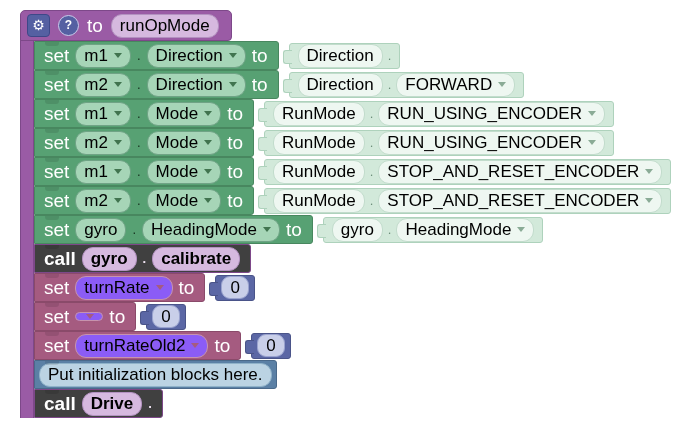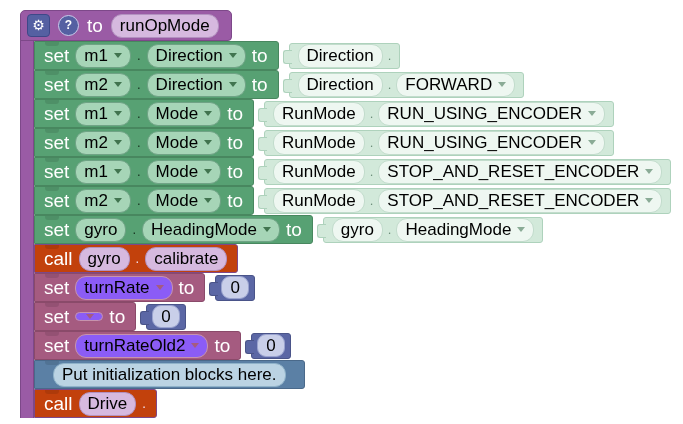--- a/index.html
+++ b/index.html
@@ -54,23 +54,23 @@
     height:29px;box-sizing:border-box;
     display:inline-flex;align-items:center;gap:6px;
     padding:0 10px 0 9px;border:1px solid;border-radius:0 3px 3px 0;
     position:relative;
   }
   .stmt::before{ 
     content:'';position:absolute;top:0;left:10px;width:14px;height:4px;
     background:rgba(0,0,0,0.10);border-radius:0 0 3px 3px;
   }
   .stmt.green {background:#57a173;border-color:#48875f;}
-  .stmt.purple{background:#c2410c;border-color:#7d4889;}
+  .stmt.purple{background:#404040;border-color:#7d4889;font-weight:bold;}
   .stmt.mauve {background:#a55b80;border-color:#8a4a6a;}
-  .stmt.comment{background:#5b80a5;border-color:#4a698a;padding:0 18px;}
+  .stmt.comment{background:#5b80a5;border-color:#4a698a;padding:0 4px;}
 
   .f-green {background:#a6d5b7;border:1px solid #6fa385;}
   .f-purple{background:#d6b9df;border:1px solid #b391c0;}
   .f-mauve {background:#8b5cf6;border:1px solid #c793ad;}
   .f-shadow{background:#eef7f1;border:1px solid #c2dccc;}
   .f-num   {background:#c9cfe9;border:1px solid #9aa3cf;height:19px;border-radius:9px;}
   .f-comment{background:#bbd3e3;border:1px solid #8fb2c9;}
 
   .dot{font-size:13px;color:#17301f;}
   .dot.on-purple{color:#f2e6f5;}

